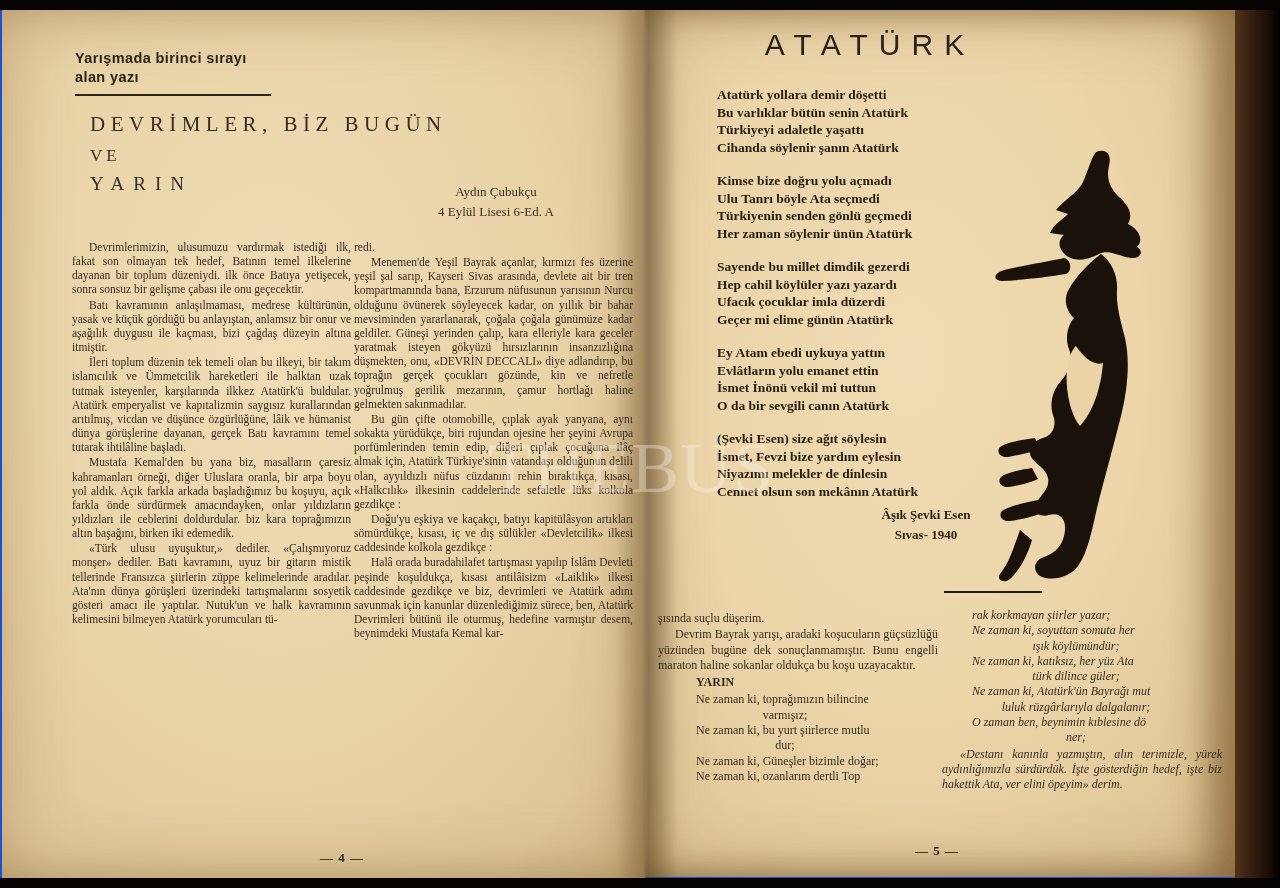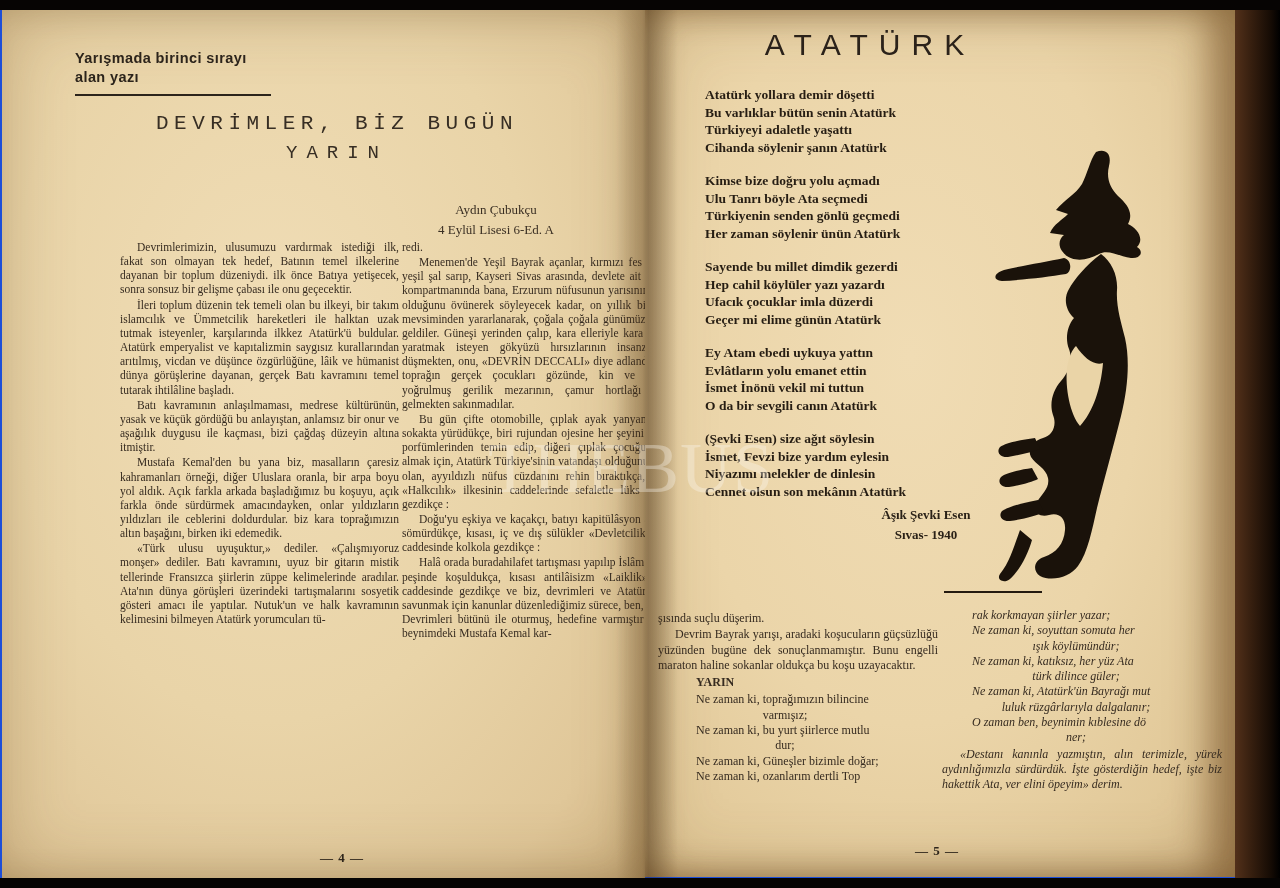--- a/index.html
+++ b/index.html
@@ -20,41 +20,41 @@
   .strip-top{position:absolute;left:0;top:0;width:1280px;height:10px;background:#060403;}
   .strip-bottom{position:absolute;left:0;top:878px;width:1280px;height:10px;background:#060403;}
   .para{font-size:11.5px;line-height:14.15px;text-align:justify;text-indent:17px;
         color:#362b20;margin:0 0 1px 0;}
   .para.noindent{text-indent:0;}
 
   
   .kicker{position:absolute;left:73px;top:39px;font-family:"Liberation Sans",sans-serif;
           font-weight:bold;font-size:14.5px;line-height:19px;letter-spacing:.4px;color:#2c241b;}
   .kicker-rule{position:absolute;left:73px;top:84px;width:196px;height:2px;background:#2c241b;}
-  .title-block{position:absolute;left:88px;top:102px;width:494px;text-align:center;
-          font-family:Liberation Mono, monospace;color:#372e24;}
+  .title-block{position:absolute;left:88px;top:102px;width:494px;text-align:left;
+          font-family:Liberation Serif, serif;color:#372e24;}
   .title-l1{font-size:21px;letter-spacing:5.5px;font-weight:500;}
   .title-l2{font-size:17px;letter-spacing:4px;margin-top:9px;}
   .title-l3{font-size:19px;letter-spacing:9px;margin-top:7px;}
-  .author-block{position:absolute;left:378px;top:190px;width:232px;text-align:center;
+  .author-block{position:absolute;left:378px;top:172px;width:232px;text-align:center;
           font-size:13px;line-height:20px;color:#3a2f23;}
-  .col{position:absolute;width:279px;margin-left:48px;}
+  .col{position:absolute;width:279px;}
   .col1{left:70px;top:230px;height:598px;}
   .col2{left:352px;top:230px;height:598px;}
   .pagenum{position:absolute;font-size:13px;font-weight:bold;color:#2e251b;letter-spacing:1px;}
   .pagenum-4{left:300px;top:840px;width:80px;text-align:center;}
   .pagenum-5{left:252px;top:835px;width:80px;text-align:center;}
 
   
   .atitle{position:absolute;left:58px;top:20px;width:334px;text-align:center;
           font-family:Liberation Sans, sans-serif;font-size:30px;letter-spacing:11px;
           color:#2b221a;font-weight:500;}
   .poem{position:absolute;left:60px;top:78px;width:300px;color:#261d13;
         font-size:13.5px;font-weight:bold;line-height:17.5px;}
-  .stanza{margin:0 0 16px 0;}
+  .stanza{margin:0 0 16px 12px;}
   .signature{position:absolute;left:150px;top:497px;width:262px;text-align:center;
         font-size:13px;font-weight:bold;color:#2a2117;line-height:20px;}
   .sil-rule{position:absolute;left:299px;top:583px;width:98px;height:2px;background:#241a10;}
   .silhouette{position:absolute;left:315px;top:142px;width:300px;height:480px;}
   .bcol{position:absolute;width:280px;font-size:12px;line-height:15.3px;color:#362b20;}
   .bcol1{left:13px;top:603px;}
   .bcol2{left:297px;top:600px;font-style:italic;}
   .byarin{font-weight:bold;padding-left:38px;margin:2px 0;}
   .nz-main{padding-left:38px;}
   .nz-main.outdent{padding-left:0;}
@@ -75,32 +75,33 @@
 
   <div class="page page-left">
     <div class="kicker">
       <div>Yarışmada birinci sırayı</div>
       <div>alan yazı</div>
     </div>
     <div class="kicker-rule"></div>
 
     <div class="title-block">
       <div class="title-l1">DEVRİMLER, BİZ BUGÜN</div>
+      <div class="title-l2">VE</div>
       <div class="title-l3">YARIN</div>
     </div>
 
     <div class="author-block">
       <div>Aydın Çubukçu</div>
       <div>4 Eylül Lisesi 6-Ed. A</div>
     </div>
 
     <div class="col col1">
       <p class="para">Devrimlerimizin, ulusumuzu vardırmak istediği ilk, fakat son olmayan tek hedef, Batının temel ilkelerine dayanan bir toplum düzeniydi. ilk önce Batıya yetişecek, sonra sonsuz bir gelişme çabası ile onu geçecektir.</p>
+      <p class="para">Batı kavramının anlaşılmaması, medrese kültürünün, yasak ve küçük gördüğü bu anlayıştan, anlamsız bir onur ve aşağılık duygusu ile kaçması, bizi çağdaş düzeyin altına itmiştir.</p>
       <p class="para">İleri toplum düzenin tek temeli olan bu ilkeyi, bir takım islamcılık ve Ümmetcilik hareketleri ile halktan uzak tutmak isteyenler, karşılarında ilkkez Atatürk'ü buldular. Atatürk emperyalist ve kapıtalizmin saygısız kurallarından arıtılmış, vicdan ve düşünce özgürlüğüne, lâik ve hümanist dünya görüşlerine dayanan, gerçek Batı kavramını temel tutarak ihtilâline başladı.</p>
-      <p class="para">Batı kavramının anlaşılmaması, medrese kültürünün, yasak ve küçük gördüğü bu anlayıştan, anlamsız bir onur ve aşağılık duygusu ile kaçması, bizi çağdaş düzeyin altına itmiştir.</p>
       <p class="para">Mustafa Kemal'den bu yana biz, masalların çaresiz kahramanları örneği, diğer Uluslara oranla, bir arpa boyu yol aldık. Açık farkla arkada başladığımız bu koşuyu, açık farkla önde sürdürmek amacındayken, onlar yıldızların yıldızları ile ceblerini doldurdular. biz kara toprağımızın altın başağını, birken iki edemedik.</p>
       <p class="para">«Türk ulusu uyuşuktur,» dediler. «Çalışmıyoruz monşer» dediler. Batı kavramını, uyuz bir gitarın mistik tellerinde Fransızca şiirlerin züppe kelimelerinde aradılar. Ata'nın dünya görüşleri üzerindeki tartışmalarını sosyetik gösteri amacı ile yaptılar. Nutuk'un ve halk kavramının kelimesini bilmeyen Atatürk yorumcuları tü-</p>
     </div>
     <div class="col col2">
       <p class="para noindent">redi.</p>
       <p class="para">Menemen'de Yeşil Bayrak açanlar, kırmızı fes üzerine yeşil şal sarıp, Kayseri Sivas arasında, devlete ait bir tren kompartmanında bana, Erzurum nüfusunun yarısının Nurcu olduğunu övünerek söyleyecek kadar, on yıllık bir bahar mevsiminden yararlanarak, çoğala çoğala günümüze kadar geldiler. Güneşi yerinden çalıp, kara elleriyle kara geceler yaratmak isteyen gökyüzü hırsızlarının insanzızlığına düşmekten, onu, «DEVRİN DECCALI» diye adlandırıp, bu toprağın gerçek çocukları gözünde, kin ve nefretle yoğrulmuş gerilik mezarının, çamur hortlağı haline gelmekten sakınmadılar.</p>
       <p class="para">Bu gün çifte otomobille, çıplak ayak yanyana, aynı sokakta yürüdükçe, biri rujundan ojesine her şeyini Avrupa porfümlerinden temin edip, diğeri çıplak çocuğuna ilâç almak için, Atatürk Türkiye'sinin vatandaşı olduğunun delili olan, ayyıldızlı nüfus cüzdanını rehin bıraktıkça, kısası, «Halkcılık» ilkesinin caddelerinde sefaletle lüks kolkola gezdikçe :</p>
       <p class="para">Doğu'yu eşkiya ve kaçakçı, batıyı kapitülâsyon artıkları sömürdükçe, kısası, iç ve dış sülükler «Devletcilik» ilkesi caddesinde kolkola gezdikçe :</p>
       <p class="para">Halâ orada buradahilafet tartışması yapılıp İslâm Devleti peşinde koşuldukça, kısası antilâisizm «Laiklik» ilkesi caddesinde gezdikçe ve biz, devrimleri ve Atatürk adını savunmak için kanunlar düzenlediğimiz sürece, ben, Atatürk Devrimleri bütünü ile oturmuş, hedefine varmıştır desem, beynimdeki Mustafa Kemal kar-</p>
     </div>

